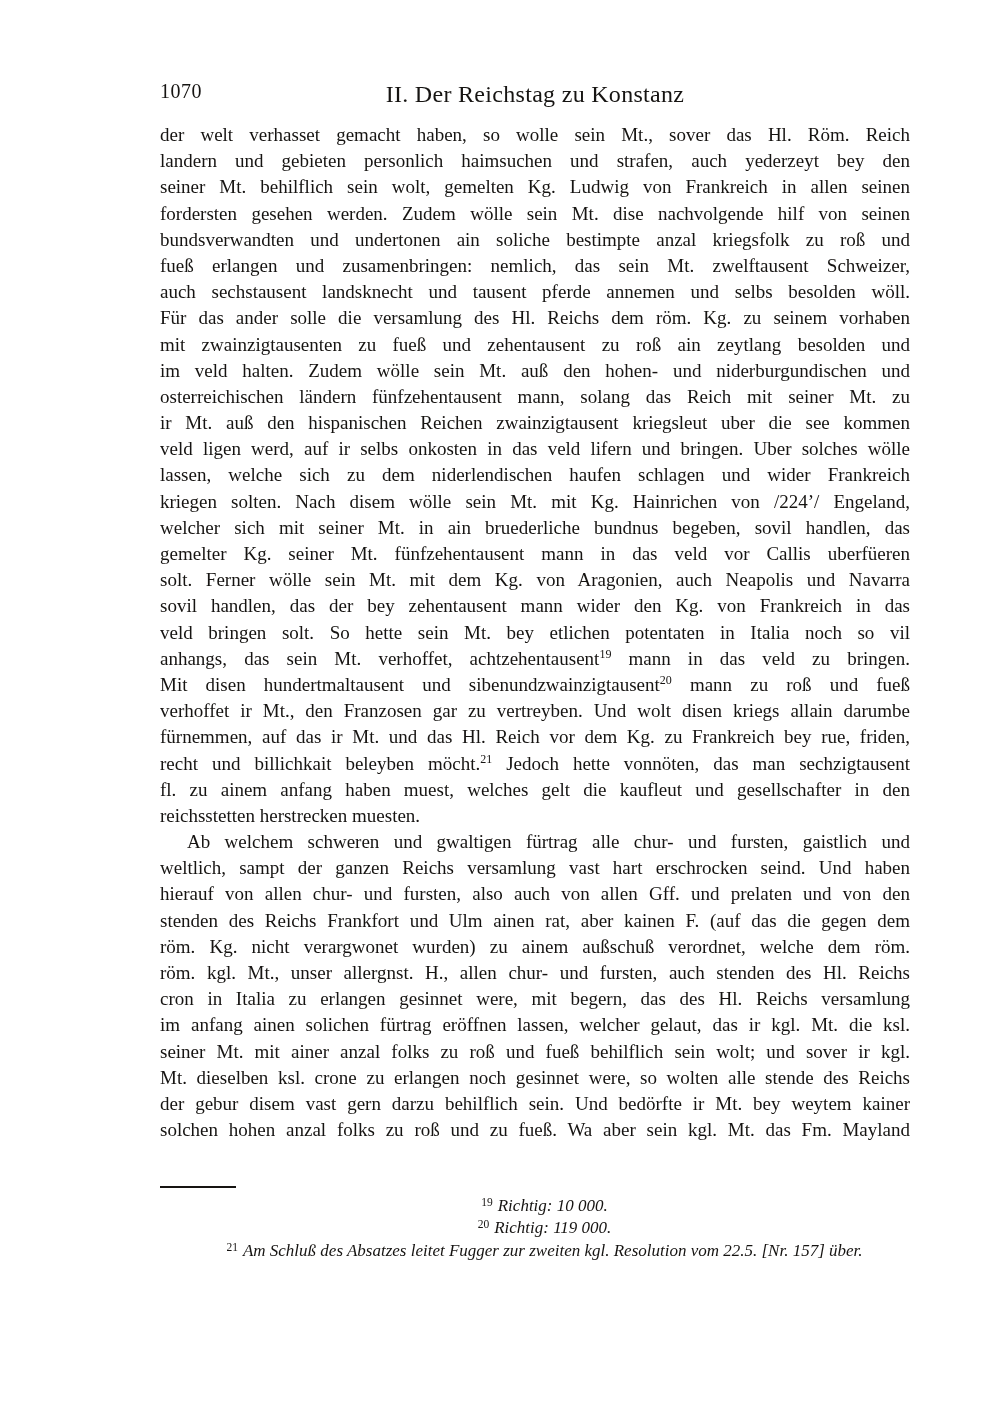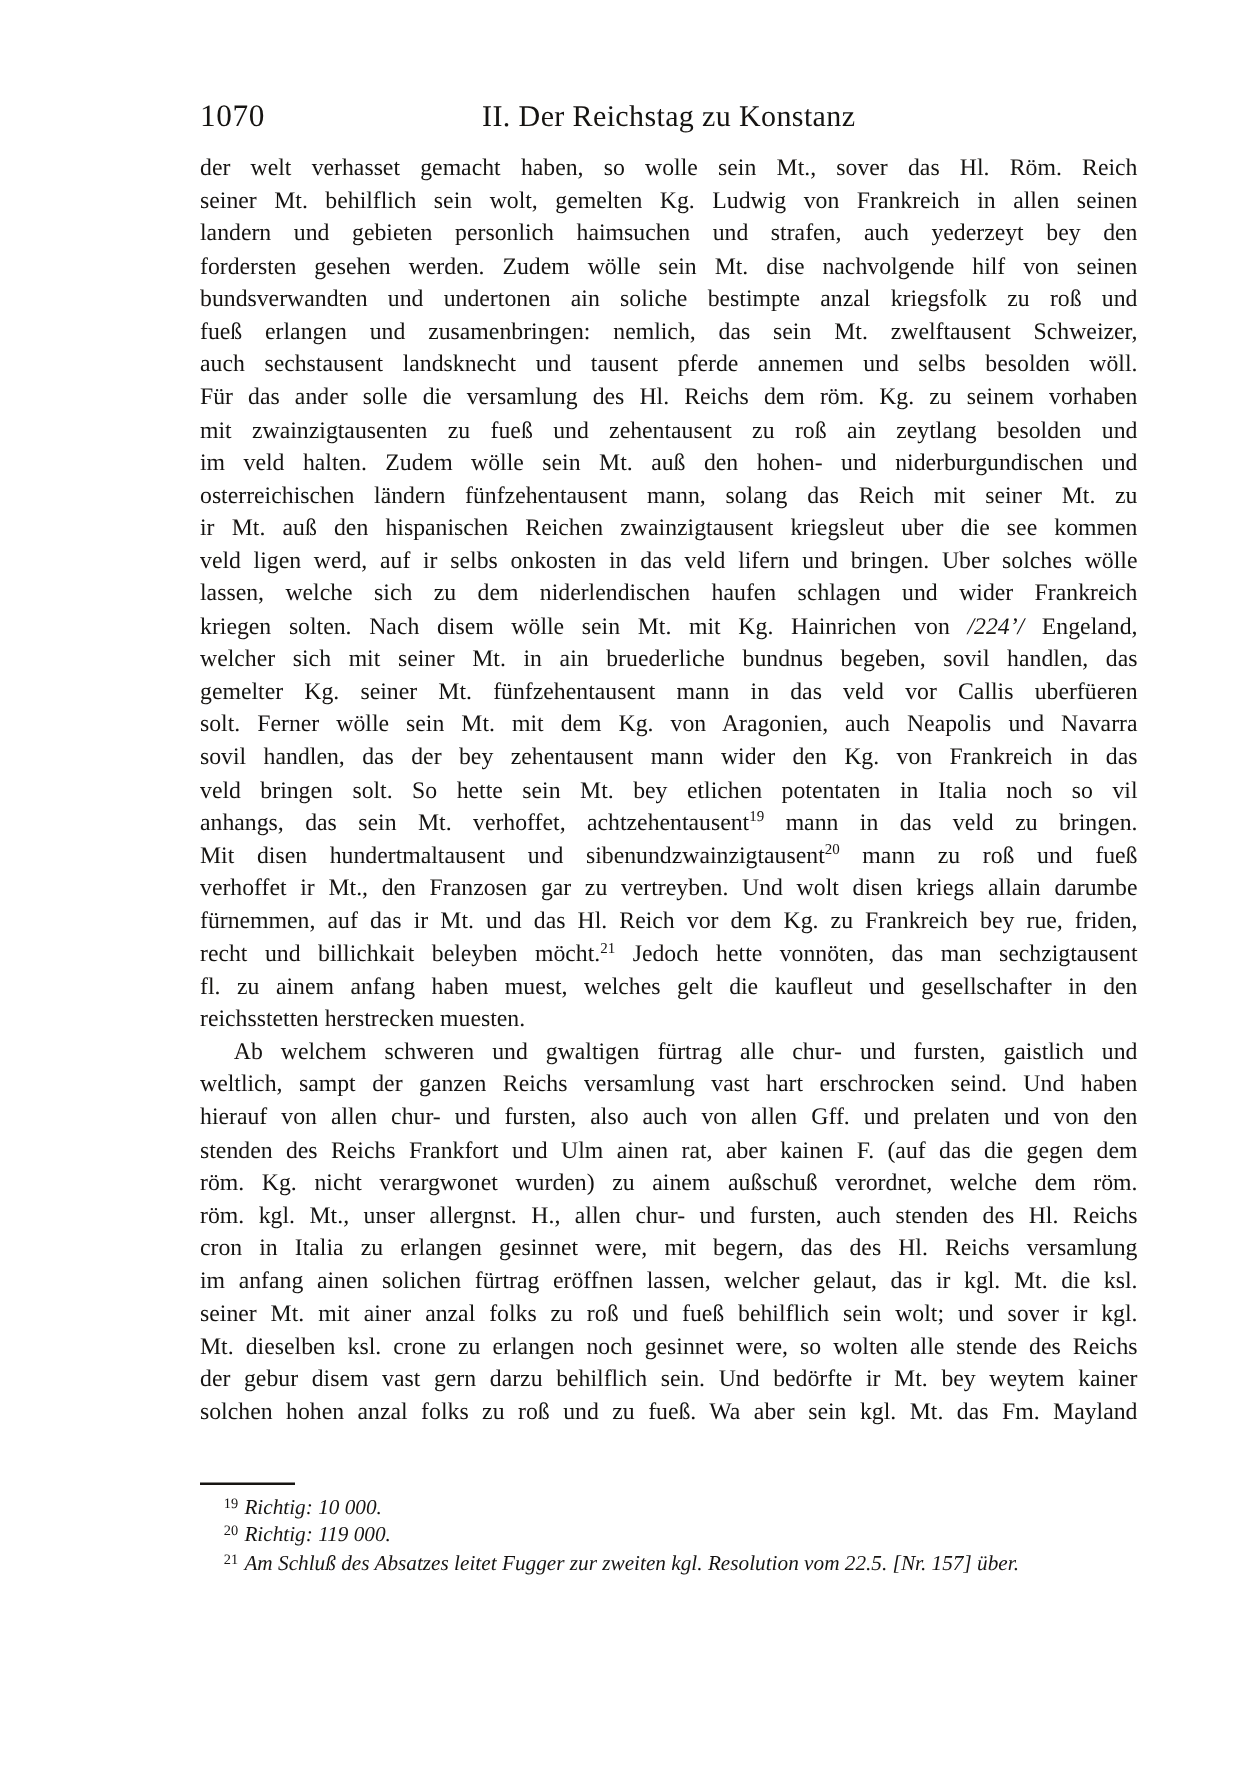--- a/index.html
+++ b/index.html
@@ -13,21 +13,21 @@
   }
   .page { position: absolute; inset: 0; }
 
   .running-head {
     position: absolute;
     left: 160px; top: 80px;
     width: 750px; height: 24px;
   }
   .page-num {
     position: absolute; left: 0; top: 0;
-    font-size: 25px; letter-spacing: 0.5px; text-align: center;
+    font-size: 20px; letter-spacing: 0.5px; text-align: center;
   }
   .head-title {
     position: absolute; left: 0; right: 0; top: 1px;
     text-align: center;
     font-size: 24px; letter-spacing: 0.3px;
   }
 
   .body-text {
     position: absolute;
     left: 160px; top: 122px;
@@ -37,31 +37,32 @@
   .line {
     height: 26.2px;
     line-height: 26.2px;
     text-align: justify;
     text-align-last: justify;
     white-space: normal;
     overflow: visible;
   }
   .line.last { text-align-last: left; }
   .line.indent { text-indent: 27px; }
-  .it { font-style: italic; }
+  .it { }
   .sup {
     font-size: 12px;
     vertical-align: 7px;
     line-height: 0;
   }
 
   .footnotes {
     position: absolute;
     left: 160px; top: 1186px;
     width: 750px;
+    text-align: center;
   }
   .fn-rule {
     width: 76px; height: 2px;
     background: #161412;
     margin-bottom: 7px;
   }
   .footnote {
     font-size: 17px;
     line-height: 22.4px;
     text-indent: 19px;
@@ -80,22 +81,22 @@
 
 <div class="page">
 
   <div class="running-head">
     <span class="page-num">1070</span>
     <span class="head-title">II. Der Reichstag zu Konstanz</span>
   </div>
 
   <div class="body-text" id="body-text">
       <div class="line"><span>der welt verhasset gemacht haben, so wolle sein Mt., sover das Hl. Röm. Reich</span></div>
+      <div class="line"><span>landern und gebieten personlich haimsuchen und strafen, auch yederzeyt bey den</span></div>
       <div class="line"><span>seiner Mt. behilflich sein wolt, gemelten Kg. Ludwig von Frankreich in allen seinen</span></div>
-      <div class="line"><span>landern und gebieten personlich haimsuchen und strafen, auch yederzeyt bey den</span></div>
       <div class="line"><span>fordersten gesehen werden. Zudem wölle sein Mt. dise nachvolgende hilf von seinen</span></div>
       <div class="line"><span>bundsverwandten und undertonen ain soliche bestimpte anzal kriegsfolk zu roß und</span></div>
       <div class="line"><span>fueß erlangen und zusamenbringen: nemlich, das sein Mt. zwelftausent Schweizer,</span></div>
       <div class="line"><span>auch sechstausent landsknecht und tausent pferde annemen und selbs besolden wöll.</span></div>
       <div class="line"><span>Für das ander solle die versamlung des Hl. Reichs dem röm. Kg. zu seinem vorhaben</span></div>
       <div class="line"><span>mit zwainzigtausenten zu fueß und zehentausent zu roß ain zeytlang besolden und</span></div>
       <div class="line"><span>im veld halten. Zudem wölle sein Mt. auß den hohen- und niderburgundischen und</span></div>
       <div class="line"><span>osterreichischen ländern fünfzehentausent mann, solang das Reich mit seiner Mt. zu</span></div>
       <div class="line"><span>ir Mt. auß den hispanischen Reichen zwainzigtausent kriegsleut uber die see kommen</span></div>
       <div class="line"><span>veld ligen werd, auf ir selbs onkosten in das veld lifern und bringen. Uber solches wölle</span></div>

